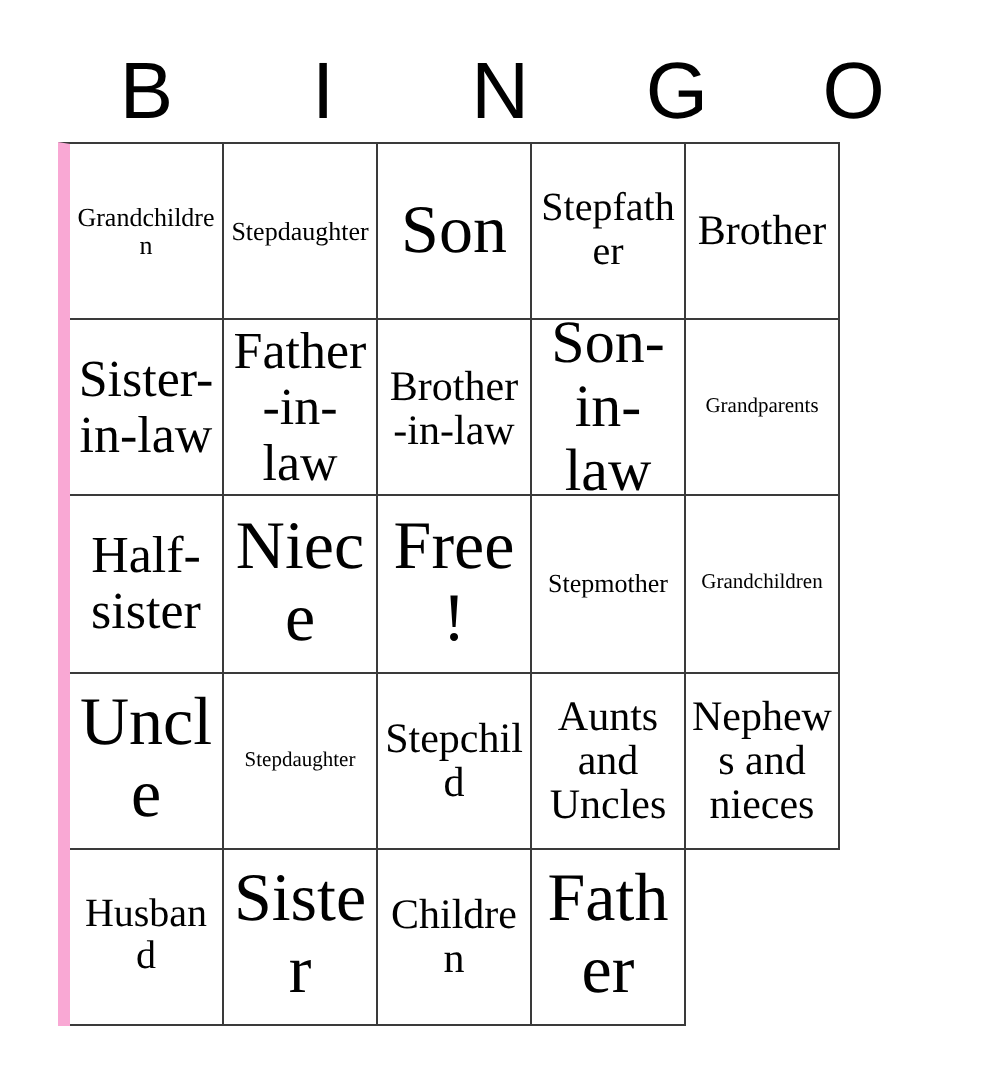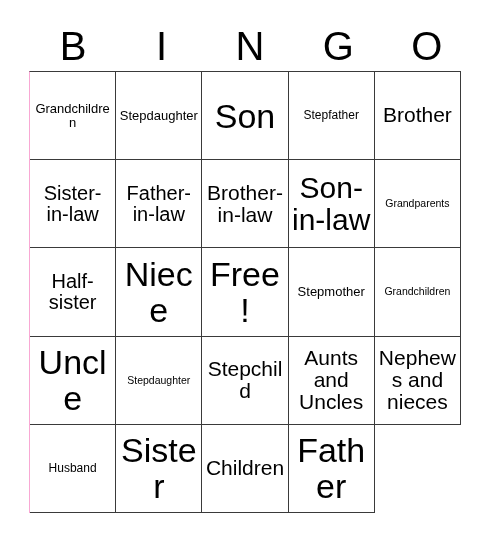--- a/index.html
+++ b/index.html
@@ -45,28 +45,29 @@
     letter-spacing: 0;
     color: #000000;
     user-select: none;
   }
 
   
   #bingo-grid {
     position: absolute;
     left: 29px;
     top: 71px;
-    width: 432px;
+    width: 391px;
     height: 442px;
     box-sizing: border-box;
     border-top: 1px solid #3a3a3a;
-    border-left: 1px solid #f9a8d4;
+    border-left: 6px solid #f9a8d4;
     display: grid;
     grid-template-columns: repeat(5, 1fr);
     grid-template-rows: repeat(5, 1fr);
+    font-family: Liberation Serif, serif;
   }
   .bingo-cell {
     box-sizing: border-box;
     border-right: 1px solid #3a3a3a;
     border-bottom: 1px solid #3a3a3a;
     display: flex;
     align-items: center;
     justify-content: center;
     text-align: center;
     padding: 1px 3px;
@@ -78,23 +79,23 @@
     width: 100%;
     line-height: 1.06;
     color: #000000;
     word-break: break-word;
     hyphens: none;
   }
 
   
   .sz-xxl .cell-text { font-size: 34px; }
   .sz-xl  .cell-text { font-size: 30px; }
-  .sz-lg  .cell-text { font-size: 20px; }
+  .sz-lg  .cell-text { font-size: 26px; }
   .sz-md  .cell-text { font-size: 21px; }
-  .sz-sm  .cell-text { font-size: 12px; }
+  .sz-sm  .cell-text { font-size: 20px; }
   .sz-xs  .cell-text { font-size: 13px; }
   .sz-xxs .cell-text { font-size: 10.5px; }
 </style>
 </head>
 <body>
 
 <div id="bingo-card">
 
   <div id="bingo-header">
     <div class="header-letter">B</div>

